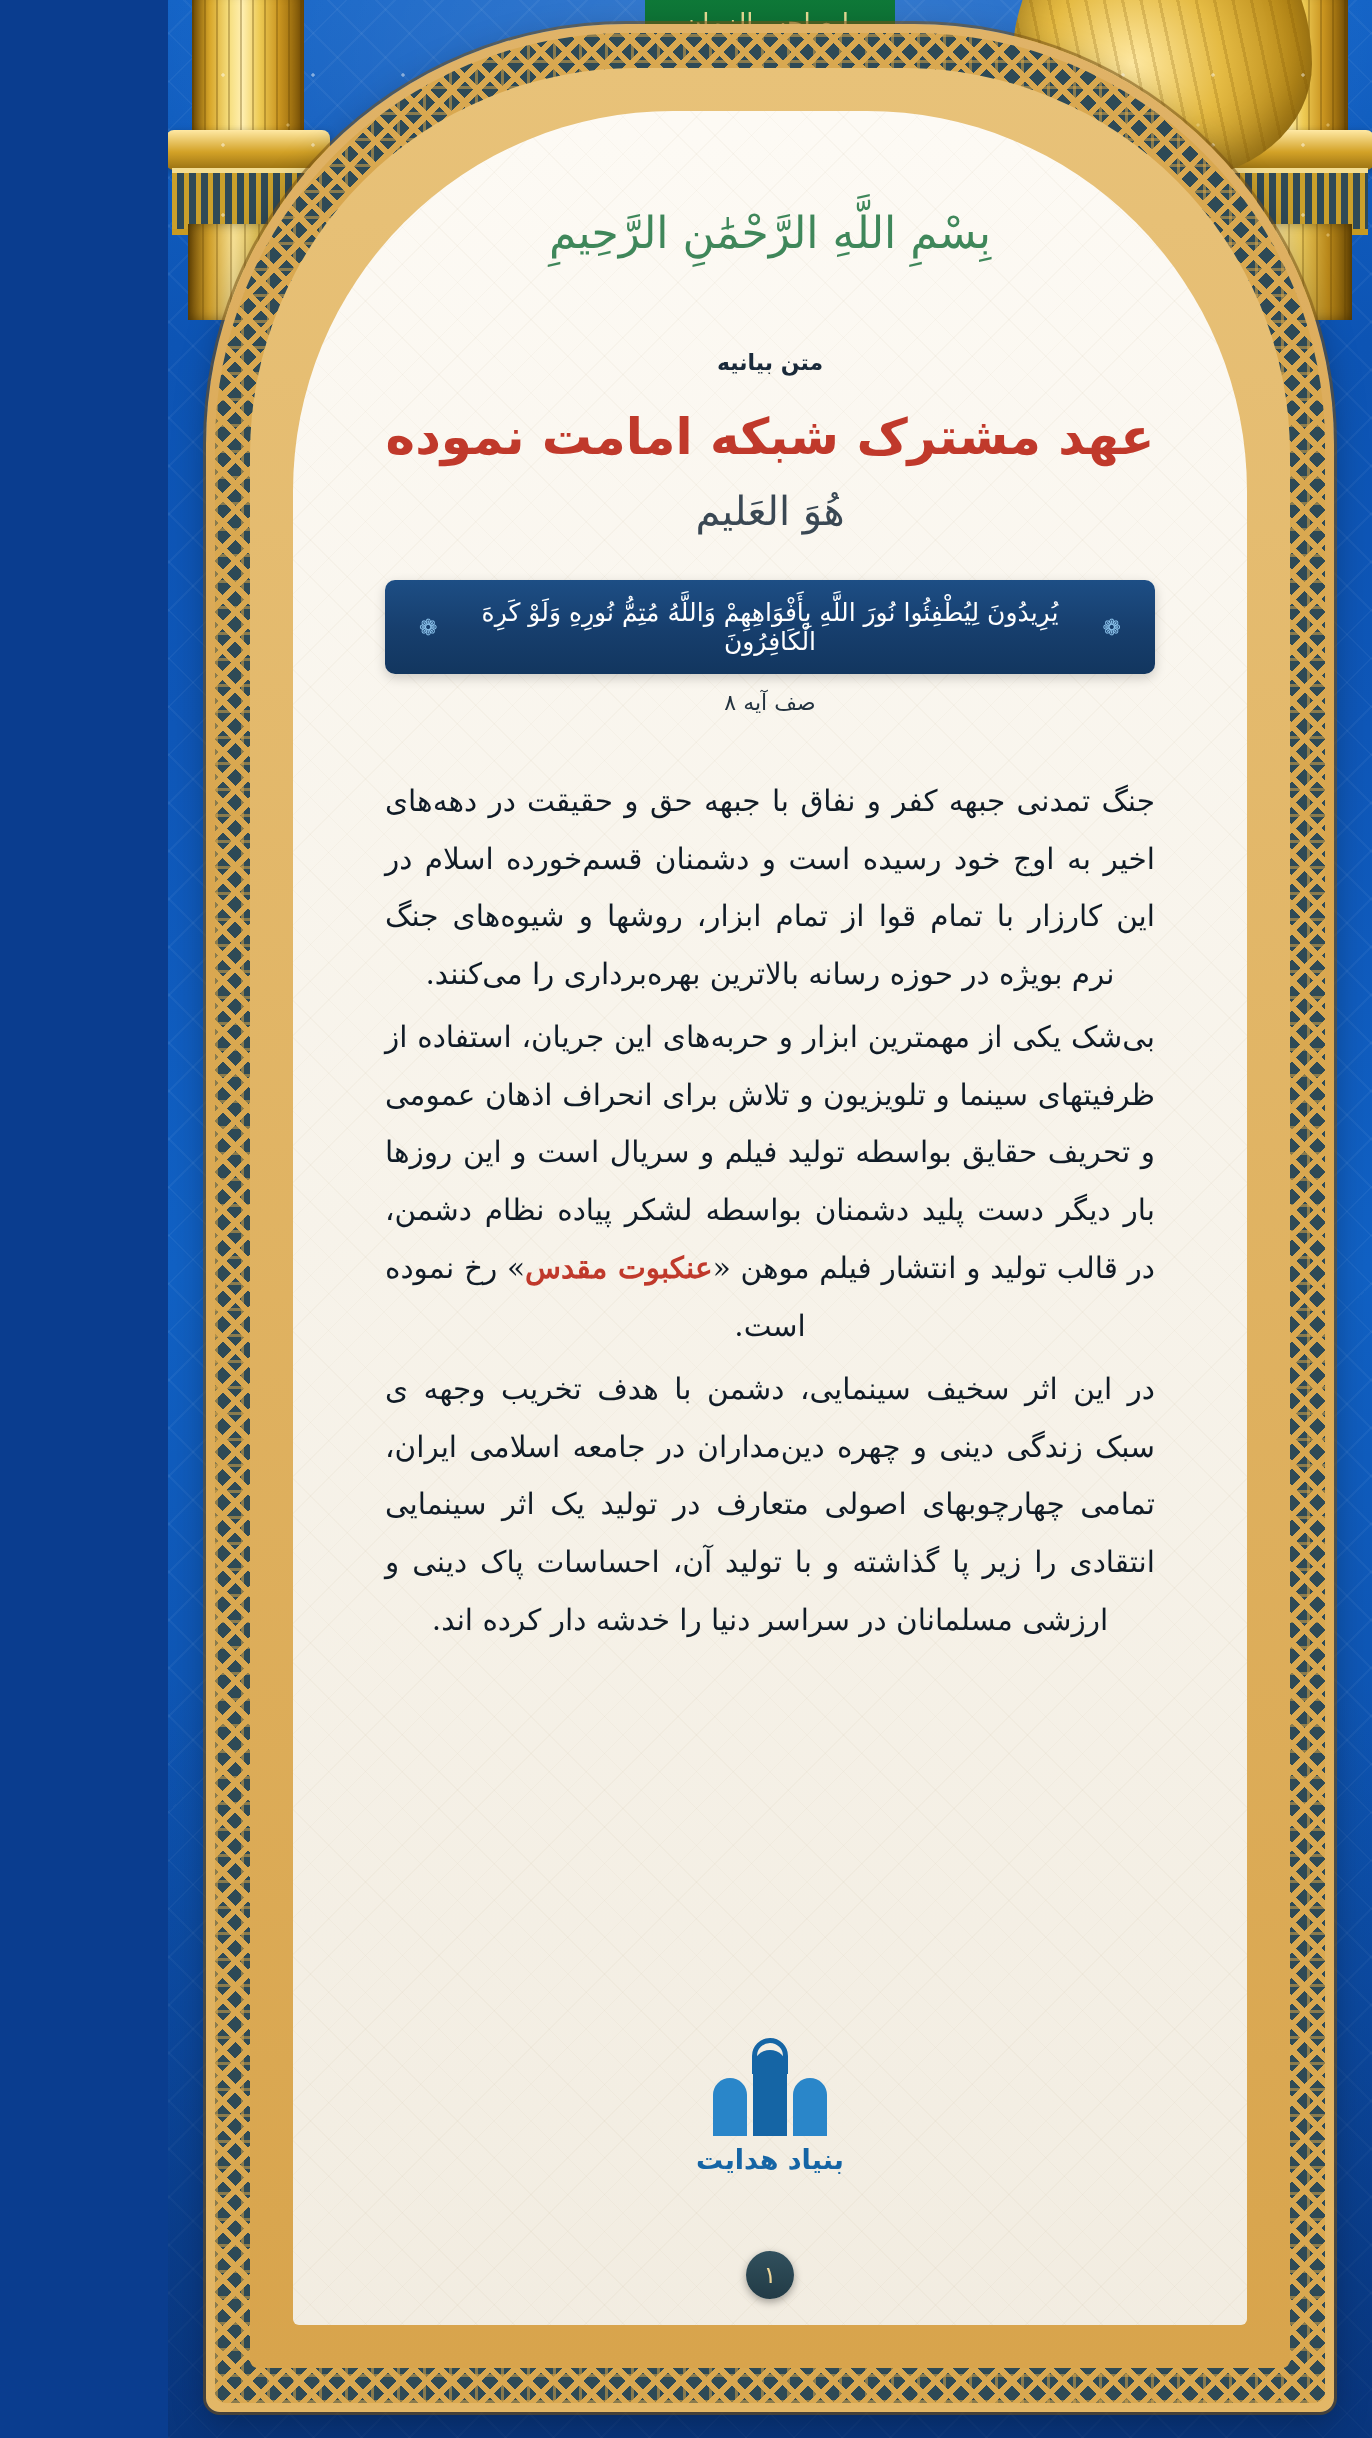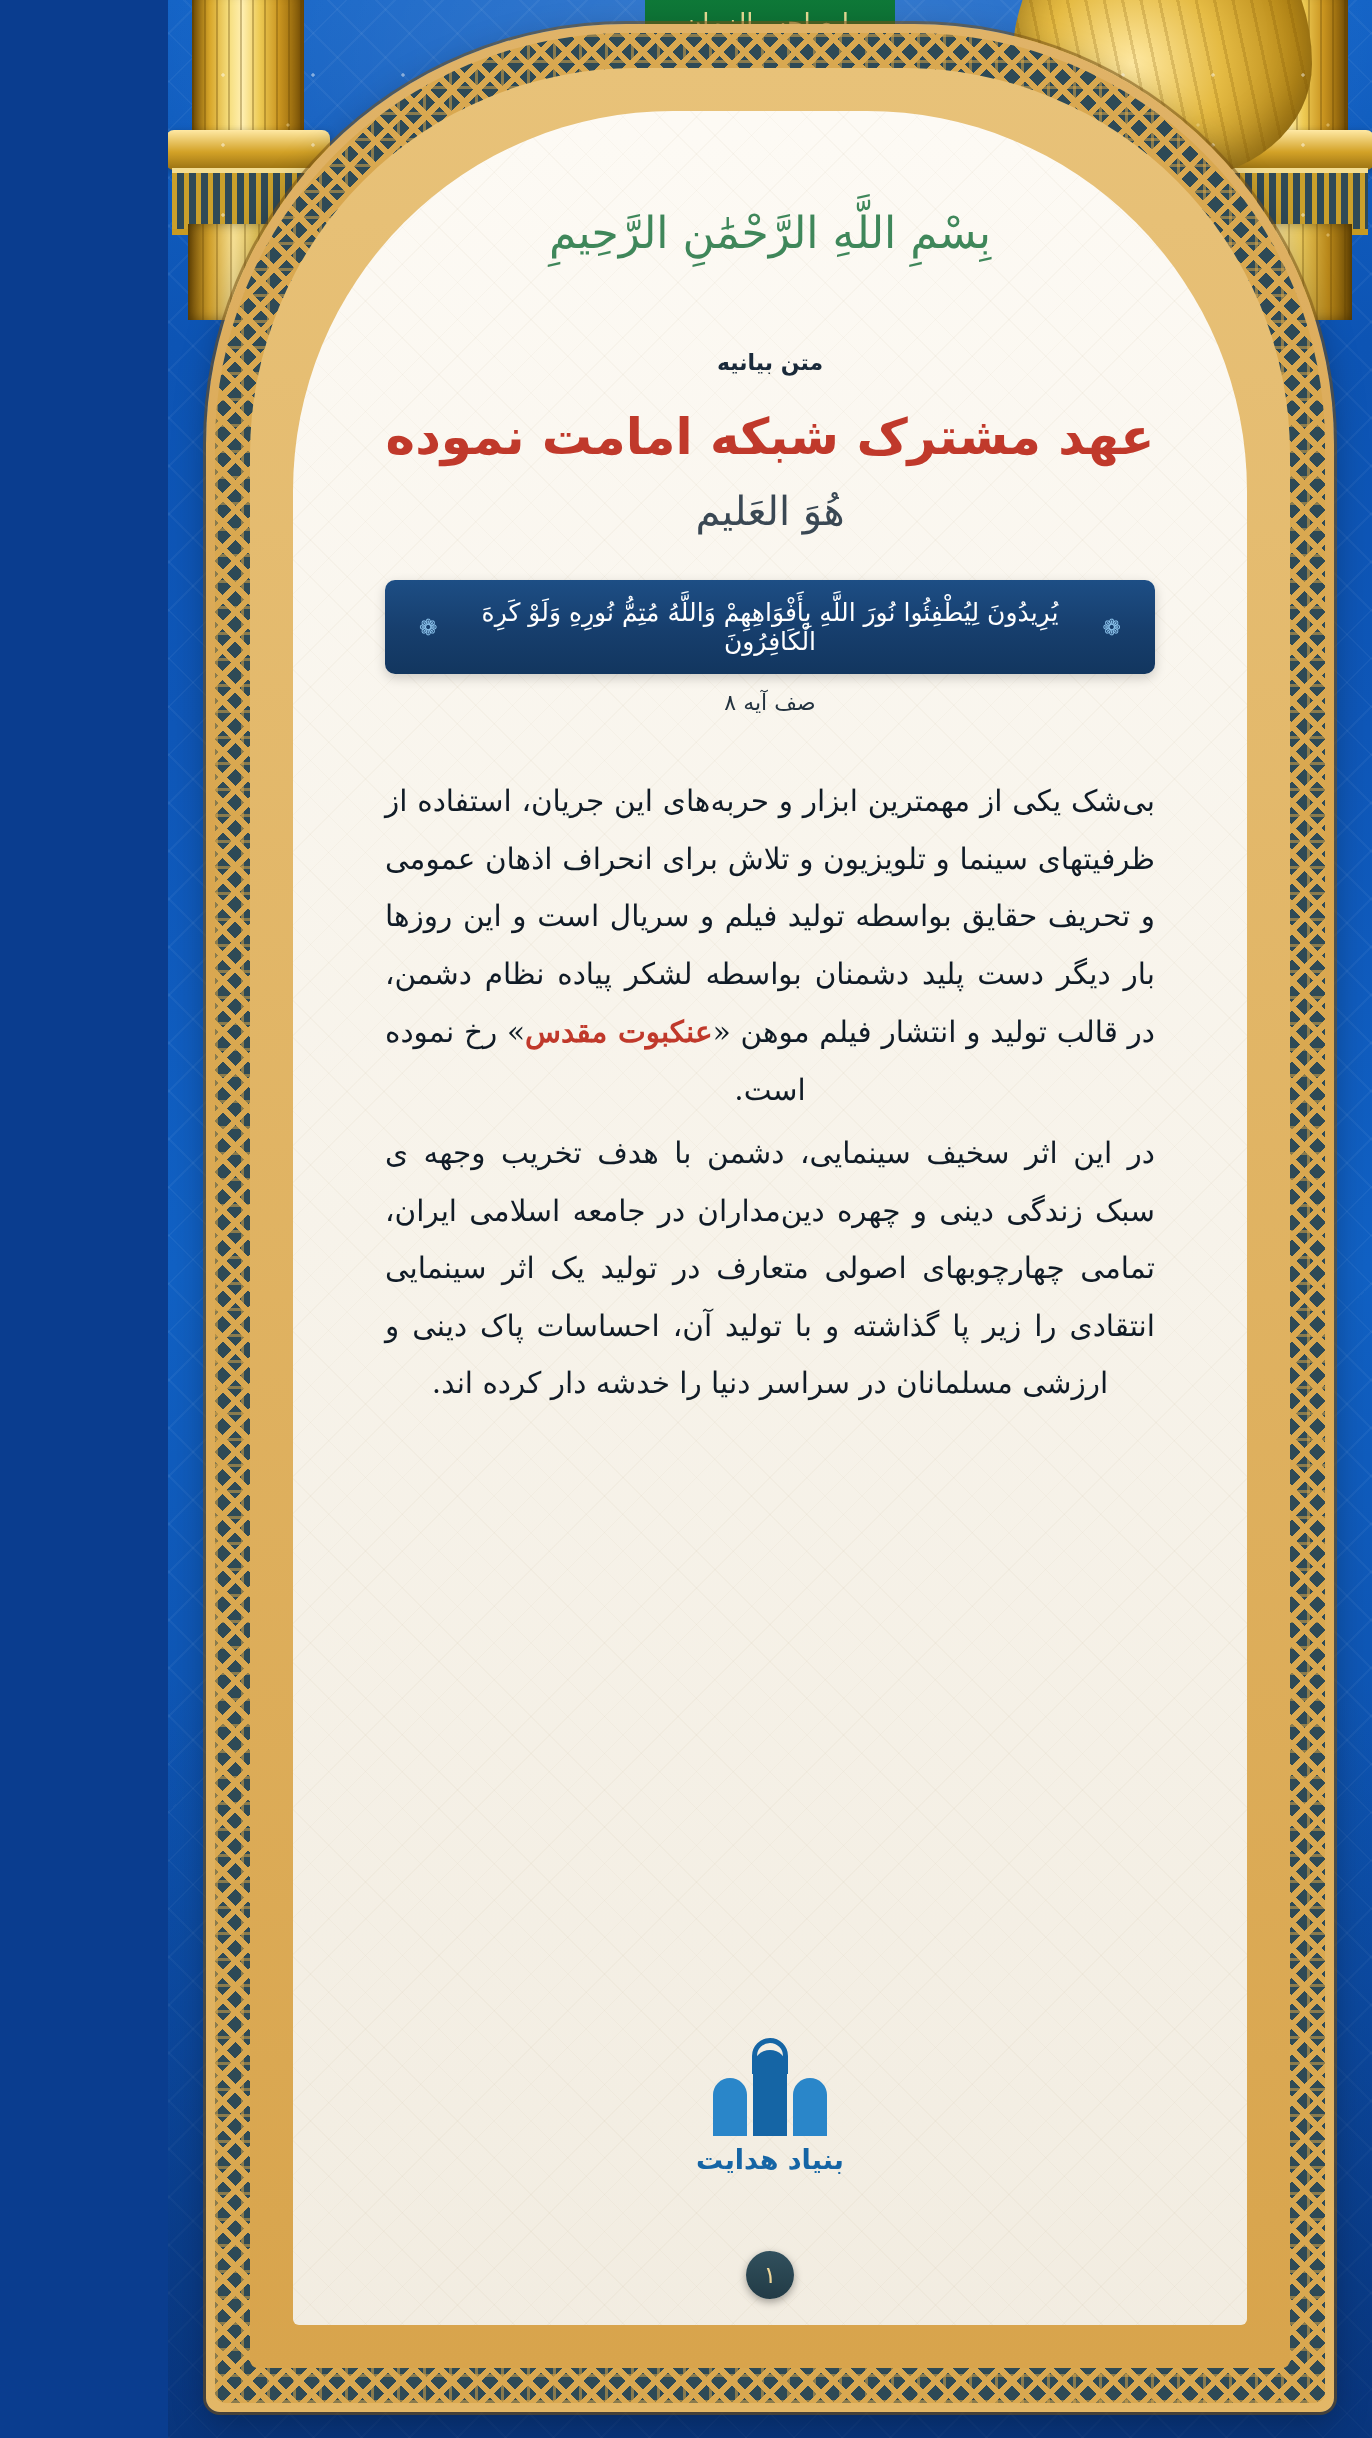--- a/index.html
+++ b/index.html
@@ -381,20 +381,21 @@
             <div class="besmellah-script">هُوَ العَلیم</div>
 
             <div class="ayah-bar">
               <span class="ayah-orn">❁</span>
               <span>يُرِيدُونَ لِيُطْفِئُوا نُورَ اللَّهِ بِأَفْوَاهِهِمْ وَاللَّهُ مُتِمُّ نُورِهِ وَلَوْ كَرِهَ الْكَافِرُونَ</span>
               <span class="ayah-orn">❁</span>
             </div>
             <div class="ayah-source">صف آیه ۸</div>
 
             <div class="body-text">
+              <p>جنگ تمدنی جبهه کفر و نفاق با جبهه حق و حقیقت در دهه‌های اخیر به اوج خود رسیده است و دشمنان قسم‌خورده اسلام در این کارزار با تمام قوا از تمام ابزار، روشها و شیوه‌های جنگ نرم بویژه در حوزه رسانه بالاترین بهره‌برداری را می‌کنند.</p>
               <p>
                 <span>بی‌شک یکی از مهمترین ابزار و حربه‌های این جریان، استفاده از ظرفیتهای سینما و تلویزیون و تلاش برای انحراف اذهان عمومی و تحریف حقایق بواسطه تولید فیلم و سریال است و این روزها بار دیگر دست پلید دشمنان بواسطه لشکر پیاده نظام دشمن، در قالب تولید و انتشار فیلم موهن «</span><span class="hl">عنکبوت مقدس</span><span>» رخ نموده است.</span>
               </p>
               <p>در این اثر سخیف سینمایی، دشمن با هدف تخریب وجهه ی سبک زندگی دینی و چهره دین‌مداران در جامعه اسلامی ایران، تمامی چهارچوبهای اصولی متعارف در تولید یک اثر سینمایی انتقادی را زیر پا گذاشته و با تولید آن، احساسات پاک دینی و ارزشی مسلمانان در سراسر دنیا را خدشه دار کرده اند.</p>
             </div>
 
           </div>
 
           <div class="footer-logo">
             <div class="logo-mark">

